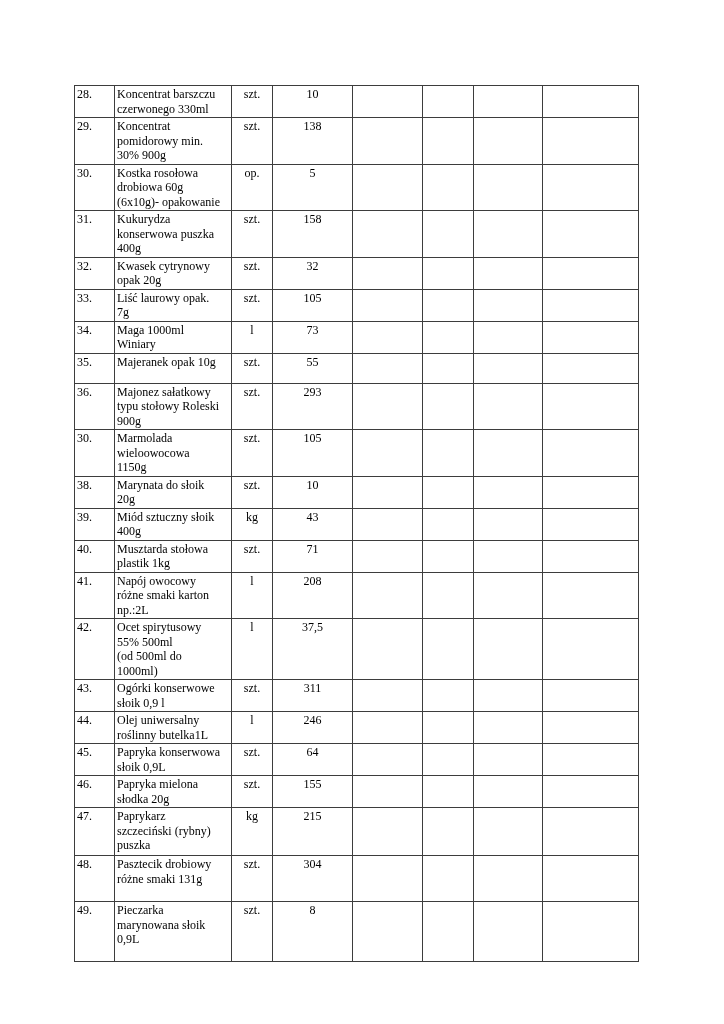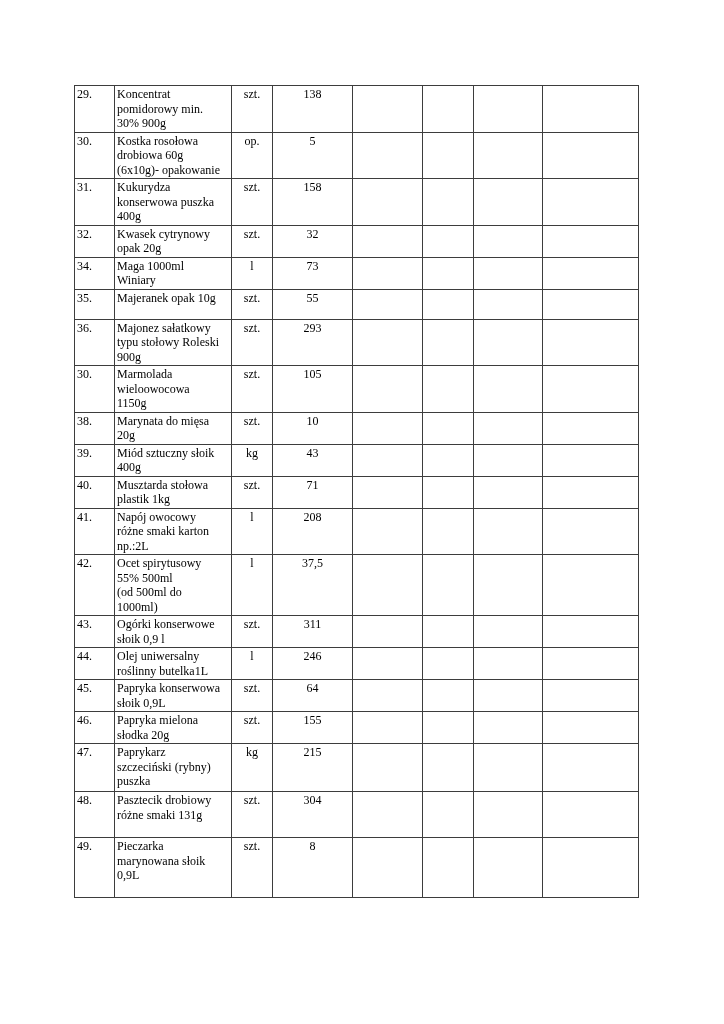--- a/index.html
+++ b/index.html
@@ -56,20 +56,31 @@
       <col style="width:40px">
       <col style="width:117px">
       <col style="width:41px">
       <col style="width:80px">
       <col style="width:70px">
       <col style="width:51px">
       <col style="width:69px">
       <col style="width:96px">
     </colgroup>
     <tbody id="table-body">
+        <tr style="height: 30px;">
+          <td class="cell-no">28.</td>
+          <td class="cell-name">Koncentrat barszczu
+czerwonego 330ml</td>
+          <td class="cell-unit">szt.</td>
+          <td class="cell-qty">10</td>
+          <td class="cell-empty"></td>
+          <td class="cell-empty"></td>
+          <td class="cell-empty"></td>
+          <td class="cell-empty"></td>
+        </tr>
         <tr style="height: 46px;">
           <td class="cell-no">29.</td>
           <td class="cell-name">Koncentrat
 pomidorowy min.
 30% 900g</td>
           <td class="cell-unit">szt.</td>
           <td class="cell-qty">138</td>
           <td class="cell-empty"></td>
           <td class="cell-empty"></td>
           <td class="cell-empty"></td>
@@ -104,20 +115,31 @@
           <td class="cell-name">Kwasek cytrynowy
 opak 20g</td>
           <td class="cell-unit">szt.</td>
           <td class="cell-qty">32</td>
           <td class="cell-empty"></td>
           <td class="cell-empty"></td>
           <td class="cell-empty"></td>
           <td class="cell-empty"></td>
         </tr>
         <tr style="height: 30px;">
+          <td class="cell-no">33.</td>
+          <td class="cell-name">Liść laurowy opak.
+7g</td>
+          <td class="cell-unit">szt.</td>
+          <td class="cell-qty">105</td>
+          <td class="cell-empty"></td>
+          <td class="cell-empty"></td>
+          <td class="cell-empty"></td>
+          <td class="cell-empty"></td>
+        </tr>
+        <tr style="height: 30px;">
           <td class="cell-no">34.</td>
           <td class="cell-name">Maga 1000ml
 Winiary</td>
           <td class="cell-unit">l</td>
           <td class="cell-qty">73</td>
           <td class="cell-empty"></td>
           <td class="cell-empty"></td>
           <td class="cell-empty"></td>
           <td class="cell-empty"></td>
         </tr>
@@ -150,21 +172,21 @@
 1150g</td>
           <td class="cell-unit">szt.</td>
           <td class="cell-qty">105</td>
           <td class="cell-empty"></td>
           <td class="cell-empty"></td>
           <td class="cell-empty"></td>
           <td class="cell-empty"></td>
         </tr>
         <tr style="height: 30px;">
           <td class="cell-no">38.</td>
-          <td class="cell-name">Marynata do mięsa
+          <td class="cell-name">Marynata do słoik
 20g</td>
           <td class="cell-unit">szt.</td>
           <td class="cell-qty">10</td>
           <td class="cell-empty"></td>
           <td class="cell-empty"></td>
           <td class="cell-empty"></td>
           <td class="cell-empty"></td>
         </tr>
         <tr style="height: 29px;">
           <td class="cell-no">39.</td>

